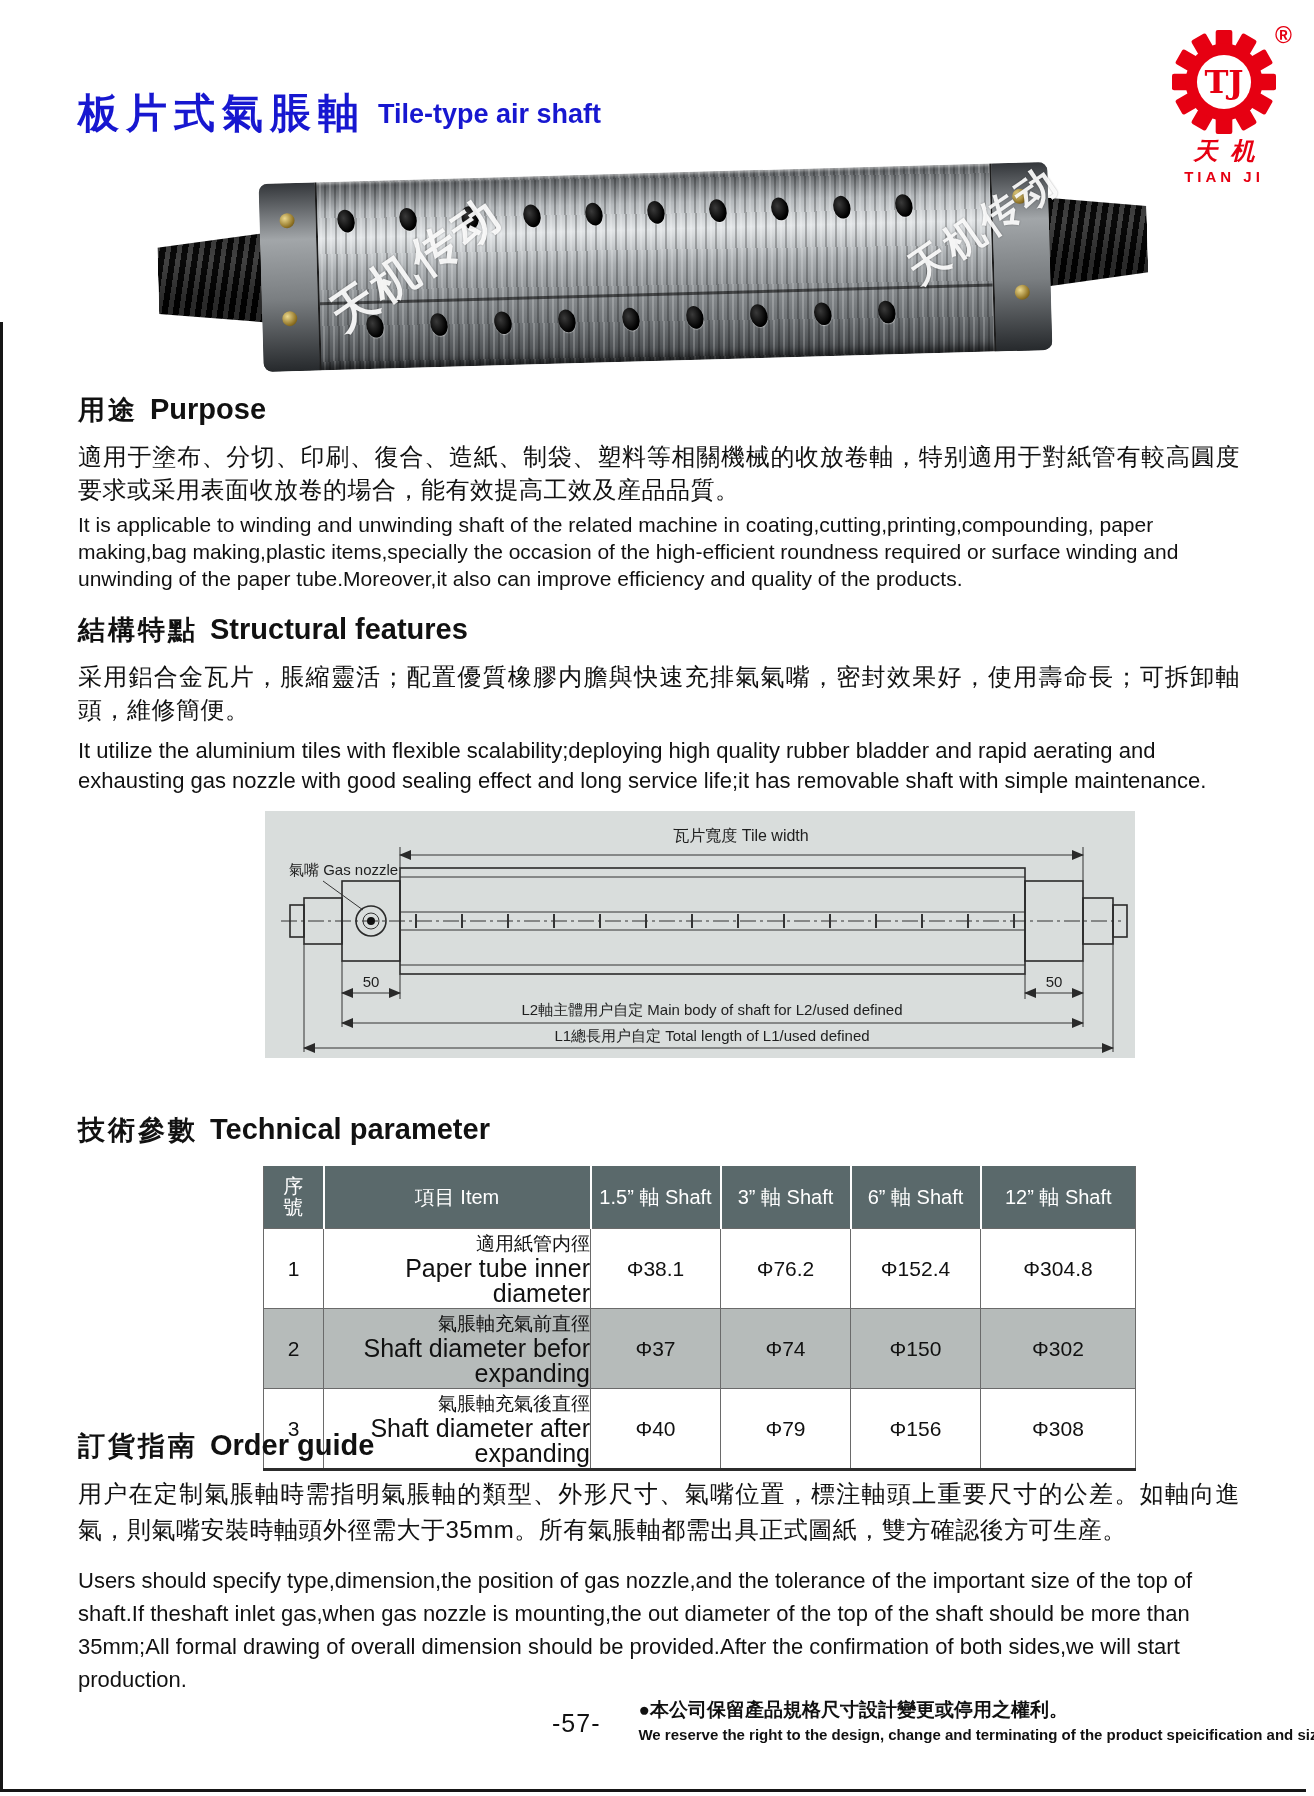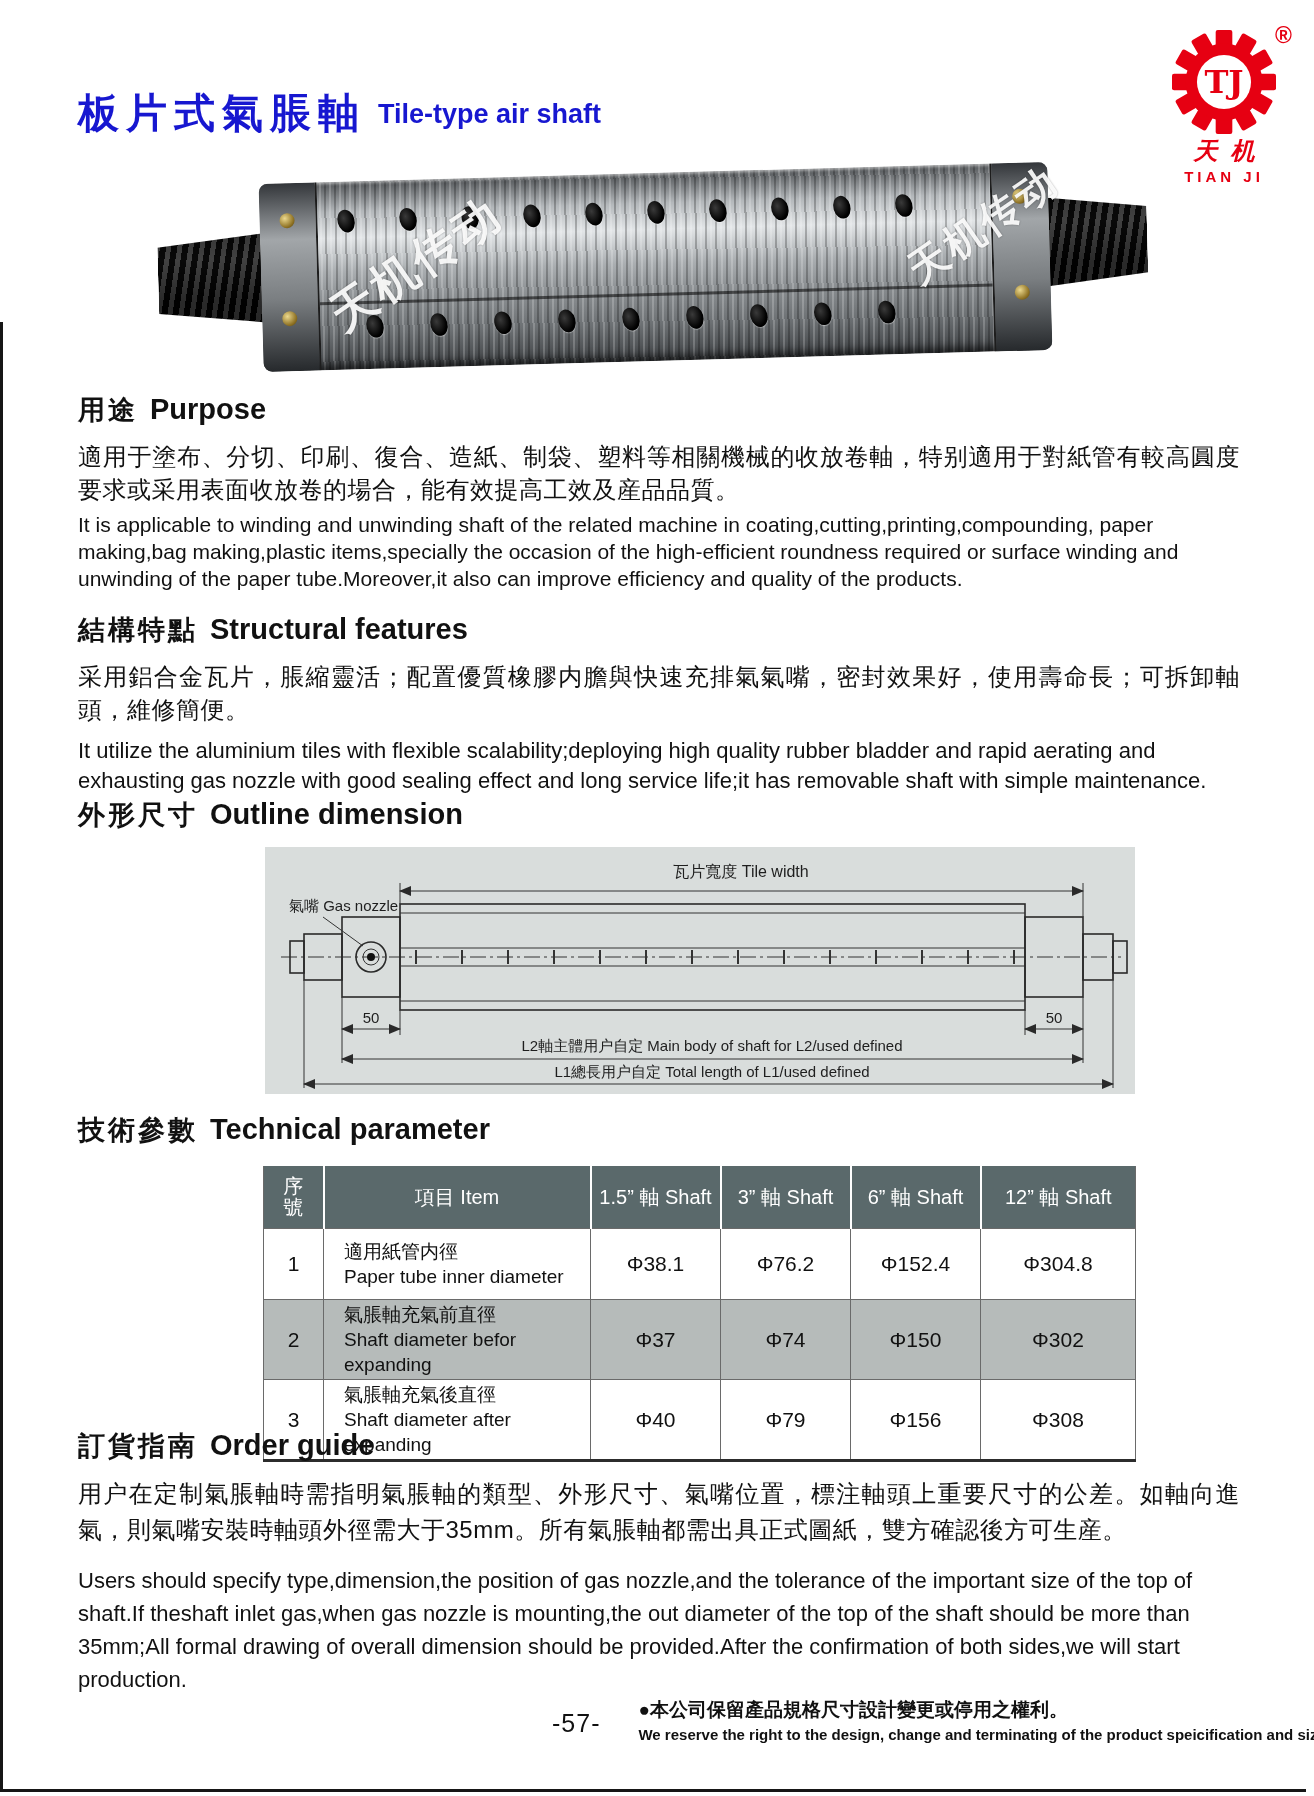--- a/index.html
+++ b/index.html
@@ -65,25 +65,25 @@
   .dline{stroke:#2a2a2a;stroke-width:1.6;fill:none;}
   .dthin{stroke:#333;stroke-width:1;fill:none;}
 
   
   .param-table{margin:18px 0 0 185px;width:872px;border-collapse:collapse;table-layout:fixed;
       border-left:1px solid #6a6a6a;border-right:1px solid #6a6a6a;border-bottom:3px solid #2c2c2c;}
   .param-table th{background:#5a696b;color:#fff;font-weight:normal;font-size:20px;
       border-right:2px solid #fff;height:62px;padding:0;}
   .param-table th:last-child{border-right:none;}
   .th-serial{white-space:pre-line;font-size:17px;line-height:21px;}
-  .param-table td{border:1px solid #6a6a6a;padding:2px 0;}
+  .param-table td{border:1px solid #6a6a6a;padding:2px 0;text-align:right;}
   .param-table .no{text-align:center;font-size:21px;}
   .param-table .item{padding-left:20px;}
   .item-zh{font-size:19px;line-height:25px;}
-  .item-en{font-size:19px;line-height:25px;}
+  .item-en{font-size:25px;line-height:25px;}
   .param-table .val{text-align:center;font-size:21px;}
   tr.r1 td{height:66px;}
   tr.r2 td{height:74px;background:#b6bbba;}
   tr.r3 td{height:56px;}
 
   
   .footer{position:absolute;left:552px;top:1697px;display:flex;gap:38px;align-items:flex-start;}
   .pageno{font-size:25px;letter-spacing:1px;margin-top:12px;white-space:nowrap;}
   .note-zh{font-size:19px;font-weight:bold;white-space:nowrap;}
   .note-en{font-size:15px;font-weight:bold;margin-top:3px;white-space:nowrap;}
@@ -171,21 +171,20 @@
     <p class="en-text">It utilize the aluminium tiles with flexible scalability;deploying high quality rubber bladder and rapid aerating and exhausting gas nozzle with good sealing effect and long service life;it has removable shaft with simple maintenance.</p>
   </div>
 
   <div class="sec purpose" style="top:392px;">
     <h2 class="sec-h"><span class="hzh">用途</span><span class="hen">Purpose</span></h2>
     <p class="zh-text">適用于塗布、分切、印刷、復合、造紙、制袋、塑料等相關機械的收放卷軸，特别適用于對紙管有較高圓度要求或采用表面收放卷的場合，能有效提高工效及産品品質。</p>
     <p class="en-text">It is applicable to winding and unwinding shaft of the related machine in coating,cutting,printing,compounding, paper making,bag making,plastic items,specially the occasion of the high-efficient roundness required or surface winding and unwinding of the paper tube.Moreover,it also can improve efficiency and quality of the products.</p>
   </div>
 
   <div class="sec outline" style="top:797px;">
-    <h2 class="sec-h"><span class="hzh">外形尺寸</span><span class="hen">Outline dimension</span></h2>
     <div class="panel">
       <svg viewBox="0 0 870 247">
         <defs>
           <marker id="arrL" markerWidth="12" markerHeight="10" refX="1" refY="5" orient="auto">
             <path d="M12,0 L0,5 L12,10 z" fill="#2a2a2a"></path>
           </marker>
           <marker id="arrR" markerWidth="12" markerHeight="10" refX="11" refY="5" orient="auto">
             <path d="M0,0 L12,5 L0,10 z" fill="#2a2a2a"></path>
           </marker>
         </defs>

